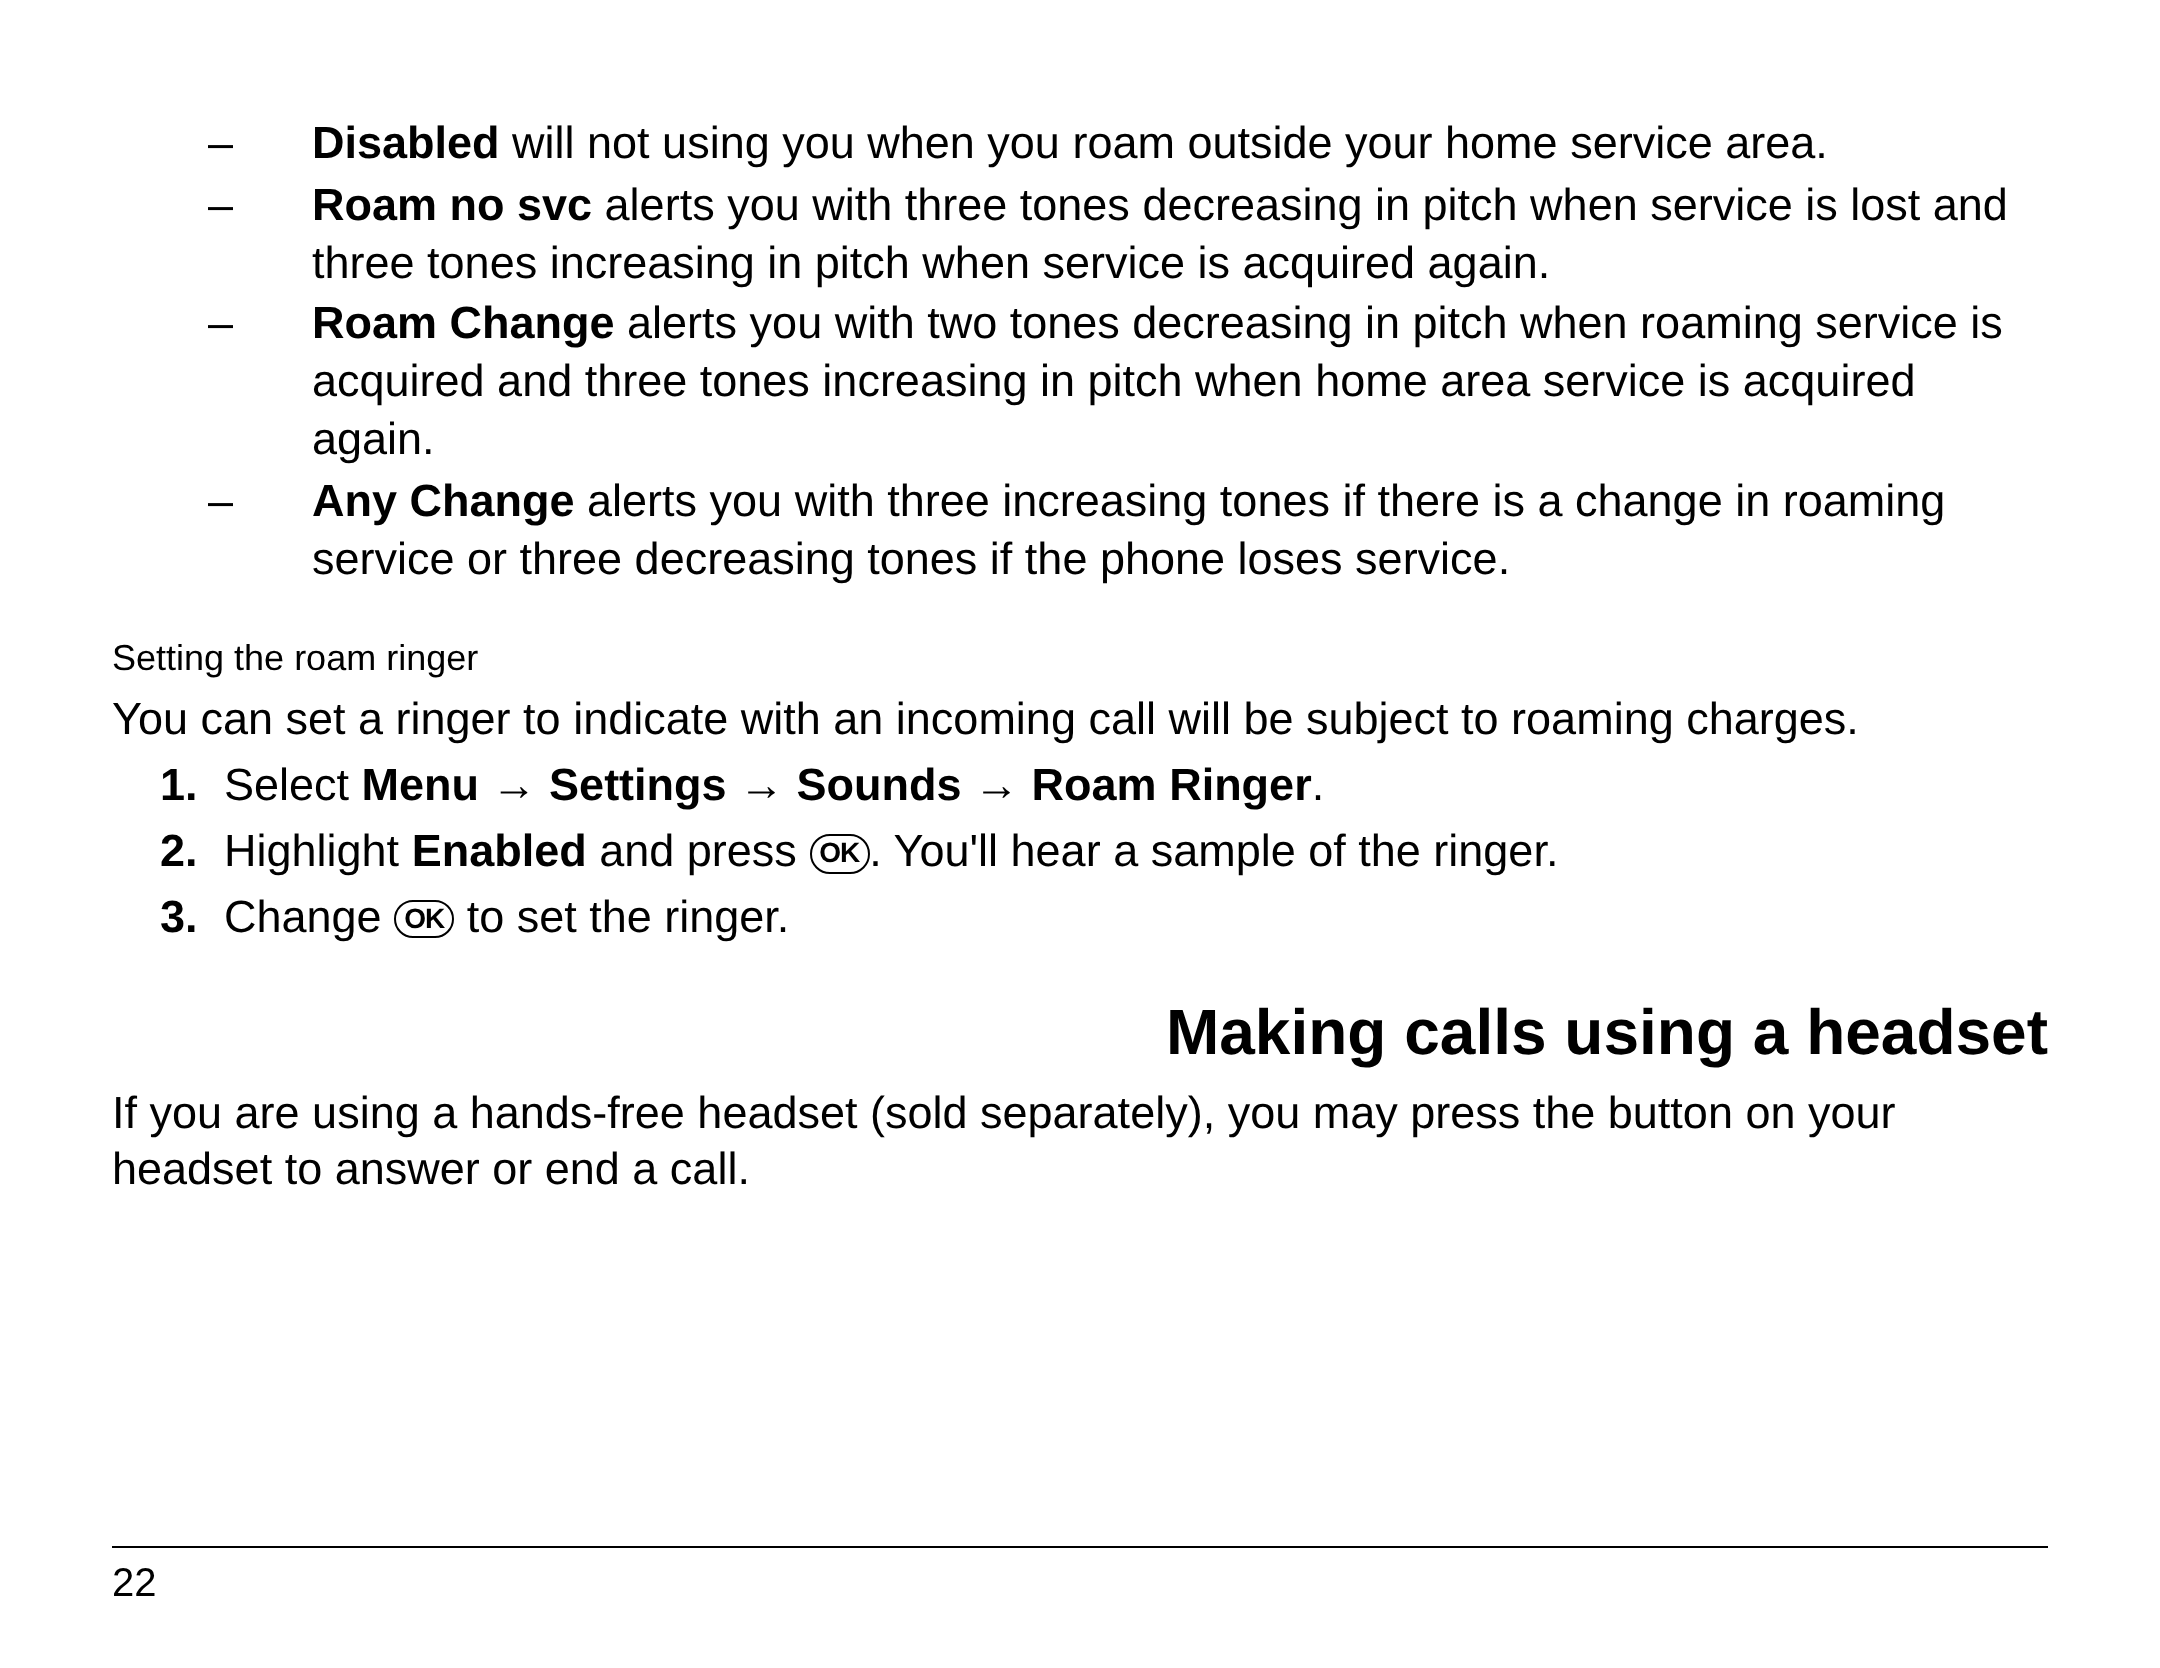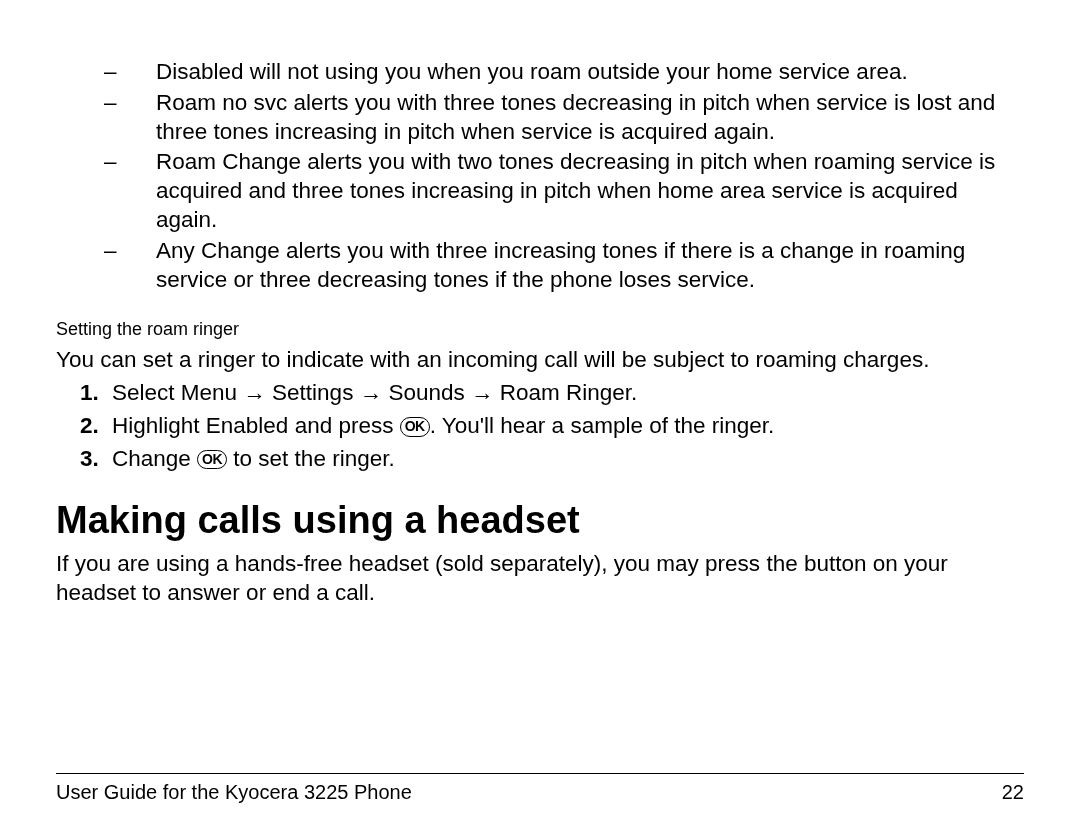--- a/index.html
+++ b/index.html
@@ -14,32 +14,33 @@
       position: relative;
       background: #fff;
     }
     .dash-list { list-style: none; margin-left: 100px; }
     .dash-list li { position: relative; padding-left: 0; margin-bottom: 2px; }
     .dash-list li .dash {
       position: absolute;
       left: -52px;
       top: 0;
     }
-    .bold { font-weight: normal; }
+    .bold { font-weight: bold; }
     h2 {
       font-size: 18px;
       font-weight: normal;
       margin-top: 24px;
       margin-bottom: 5px;
     }
     h1 {
-      font-size: 38px;
+      font-size: 32px;
       font-weight: bold;
       margin-top: 22px;
       margin-bottom: 6px;
+      text-align: right;
     }
     .body-text { margin-bottom: 4px; }
     .num-list { list-style: none; margin-left: 24px; }
     .num-list li { position: relative; padding-left: 32px; margin-bottom: 4px; }
     .num-list li .num {
       position: absolute;
       left: 0;
       top: 0;
       font-weight: bold;
     }
@@ -103,15 +104,14 @@
   <li>
     <span class="num">3.</span>
     <span>Change </span><span class="ok-btn">OK</span><span> to set the ringer.</span>
   </li>
 </ol>
 
 <h1>Making calls using a headset</h1>
 <p class="body-text">If you are using a hands-free headset (sold separately), you may press the button on your headset to answer or end a call.</p>
 
 <div class="footer">
-  <span>User Guide for the Kyocera 3225 Phone</span>
   <span>22</span>
 </div>
 
 </body></html>

